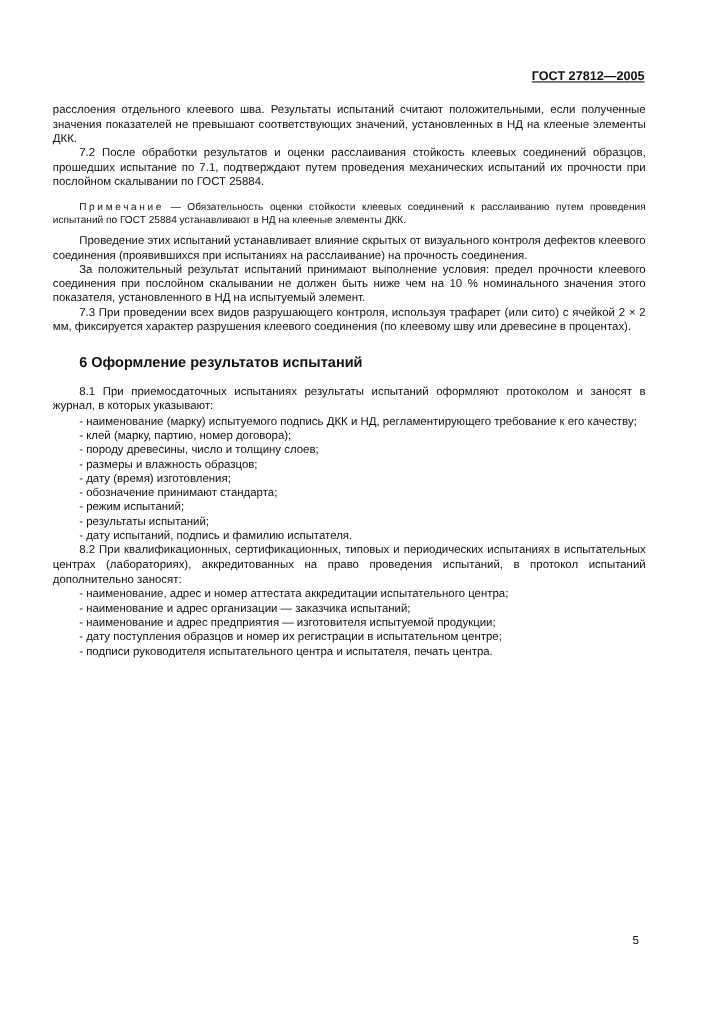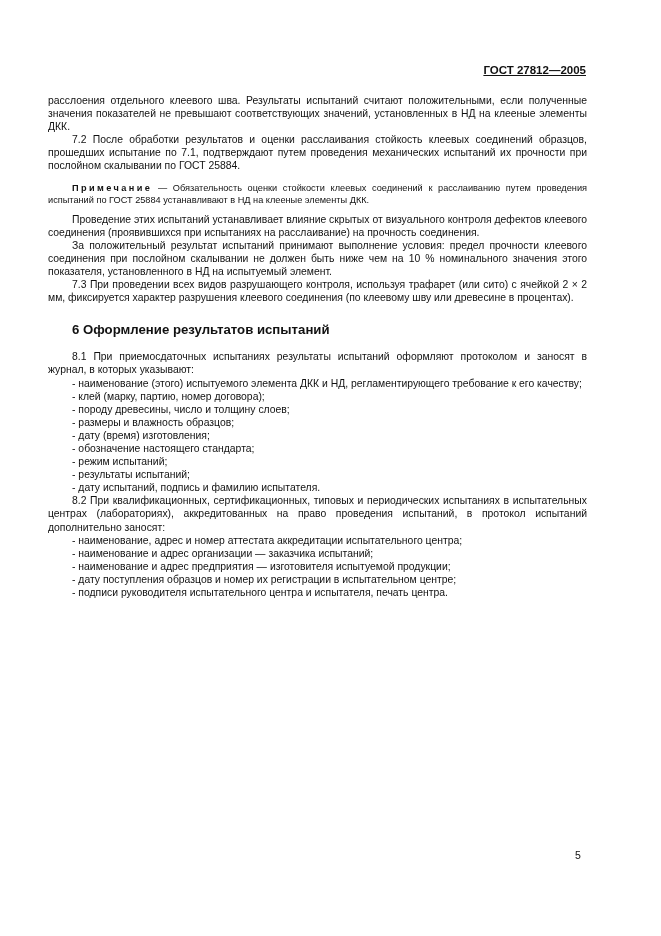--- a/index.html
+++ b/index.html
@@ -3,21 +3,21 @@
 <meta charset="utf-8">
 <style>
   html, body { margin: 0; padding: 0; background: #ffffff; }
   body { width: 661px; height: 936px; position: relative; overflow: hidden;
          font-family: "Liberation Sans", sans-serif; color: #111; }
   .page-header { position: absolute; top: 64px; right: 75px; font-weight: bold; font-size: 11.5px; text-decoration: underline; }
   .content { position: absolute; left: 48px; top: 94px; width: 539px; font-size: 10.4px; line-height: 13.1px; text-align: justify; }
   .content p { margin: 0; }
   .indent { text-indent: 24px; }
   .note { font-size: 9.2px; line-height: 12px; margin: 9px 0 7px 0 !important; }
-  .spaced { letter-spacing: 2.4px; font-weight: bold; }
+  .spaced { letter-spacing: 2.4px; }
   .heading { font-weight: bold; font-size: 13.2px; margin: 19px 0 14px 24px !important; text-align: left; }
   .list-item { padding-left: 24px; text-align: left; }
   .list-item.wrap { text-align: justify; padding-left: 0; text-indent: 24px; }
   .page-number { position: absolute; top: 849px; left: 575px; font-size: 10.5px; }
 </style>
 </head>
 <body>
 
 <div class="page-header">ГОСТ 27812—2005</div>
 
@@ -25,26 +25,26 @@
   <p>расслоения отдельного клеевого шва. Результаты испытаний считают положительными, если полученные значения показателей не превышают соответствующих значений, установленных в НД на клееные элементы ДКК.</p>
   <p class="indent">7.2  После обработки результатов и оценки расслаивания стойкость клеевых соединений образцов, прошедших испытание по 7.1, подтверждают путем проведения механических испытаний их прочности при послойном скалывании по ГОСТ 25884.</p>
   <p class="indent note"><span class="spaced">Примечание</span><span> — Обязательность оценки стойкости клеевых соединений к расслаиванию путем проведения испытаний по ГОСТ 25884 устанавливают в НД на клееные элементы ДКК.</span></p>
   <p class="indent">Проведение этих испытаний устанавливает влияние скрытых от визуального контроля дефектов клеевого соединения (проявившихся при испытаниях на расслаивание) на прочность соединения.</p>
   <p class="indent">За положительный результат испытаний принимают выполнение условия: предел прочности клеевого соединения при послойном скалывании не должен быть ниже чем на 10 % номинального значения этого показателя, установленного в НД на испытуемый элемент.</p>
   <p class="indent">7.3  При проведении всех видов разрушающего контроля, используя трафарет (или сито) с ячейкой 2 × 2 мм, фиксируется характер разрушения клеевого соединения (по клеевому шву или древесине в процентах).</p>
 
   <p class="heading">6 Оформление результатов испытаний</p>
 
   <p class="indent">8.1  При приемосдаточных испытаниях результаты испытаний оформляют протоколом и заносят в журнал, в которых указывают:</p>
-  <p class="list-item wrap">- наименование (этого) испытуемого элемента ДКК и НД, регламентирующего требование к его качеству;</p>
+  <p class="list-item wrap">- наименование (марку) испытуемого подпись ДКК и НД, регламентирующего требование к его качеству;</p>
   <p class="list-item">- клей (марку, партию, номер договора);</p>
   <p class="list-item">- породу древесины, число и толщину слоев;</p>
   <p class="list-item">- размеры и влажность образцов;</p>
   <p class="list-item">- дату (время) изготовления;</p>
-  <p class="list-item">- обозначение настоящего стандарта;</p>
+  <p class="list-item">- обозначение принимают стандарта;</p>
   <p class="list-item">- режим испытаний;</p>
   <p class="list-item">- результаты испытаний;</p>
   <p class="list-item">- дату испытаний, подпись и фамилию испытателя.</p>
 
   <p class="indent">8.2  При квалификационных, сертификационных, типовых и периодических испытаниях в испытательных центрах (лабораториях), аккредитованных на право проведения испытаний, в протокол испытаний дополнительно заносят:</p>
   <p class="list-item">- наименование, адрес и номер аттестата аккредитации испытательного центра;</p>
   <p class="list-item">- наименование и адрес организации — заказчика испытаний;</p>
   <p class="list-item">- наименование и адрес предприятия — изготовителя испытуемой продукции;</p>
   <p class="list-item">- дату поступления образцов и номер их регистрации в испытательном центре;</p>
   <p class="list-item">- подписи руководителя испытательного центра и испытателя, печать центра.</p>

